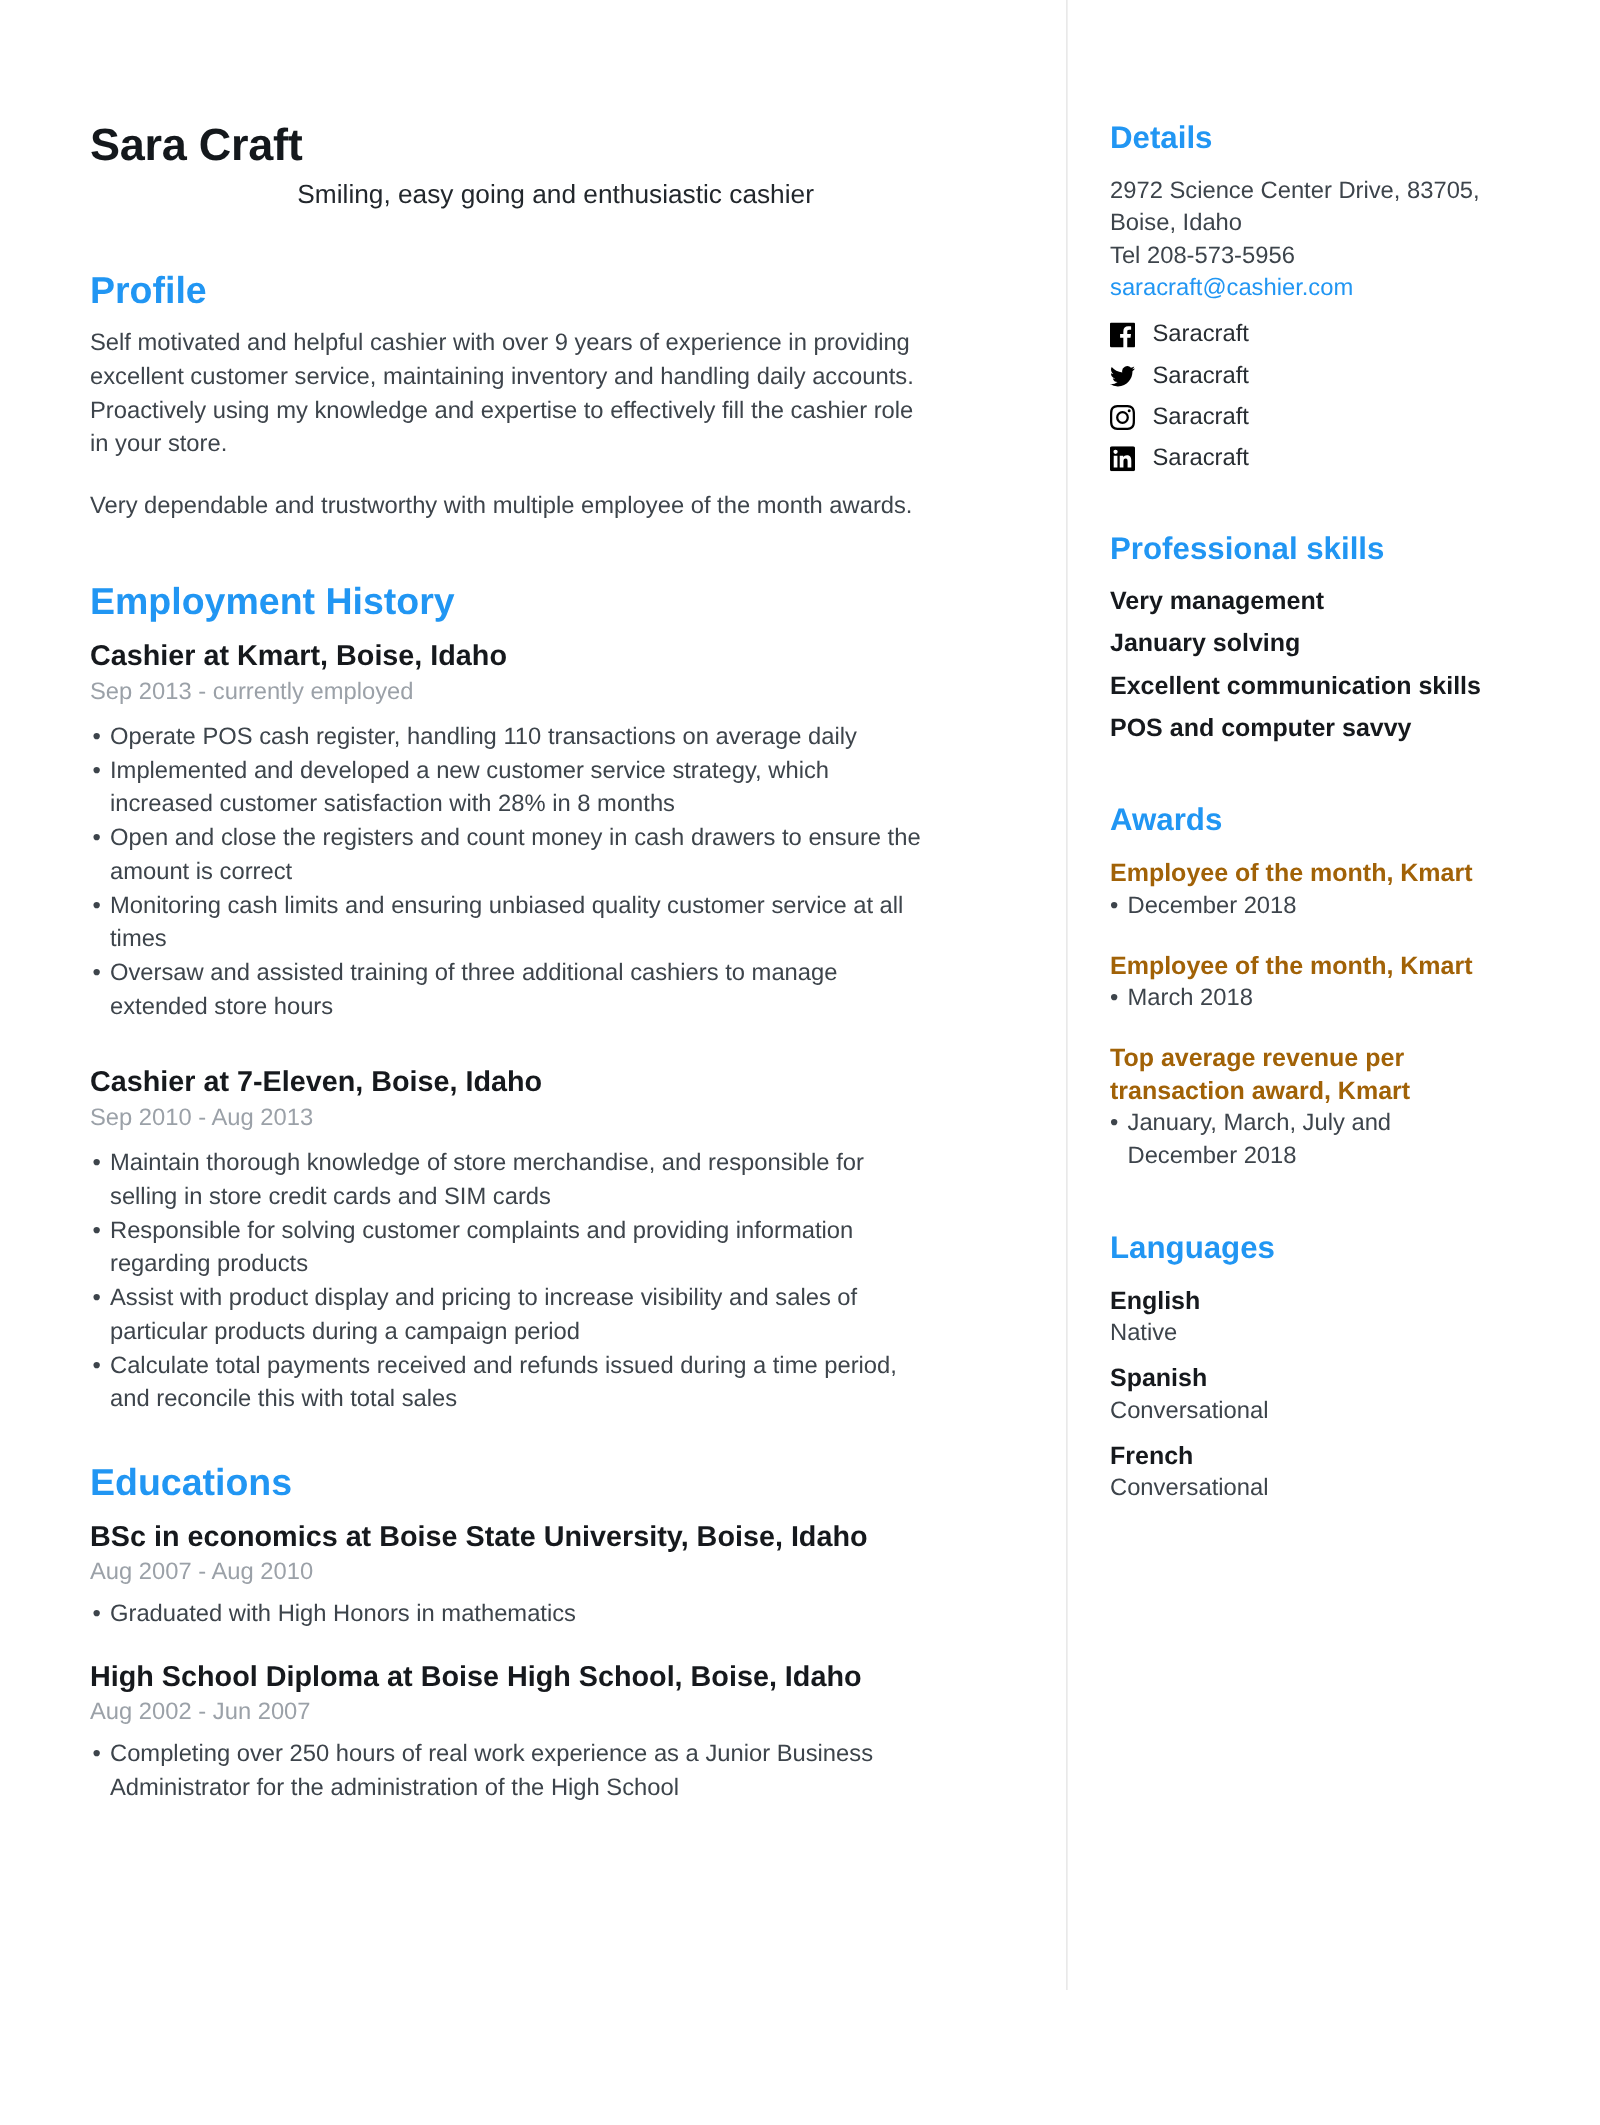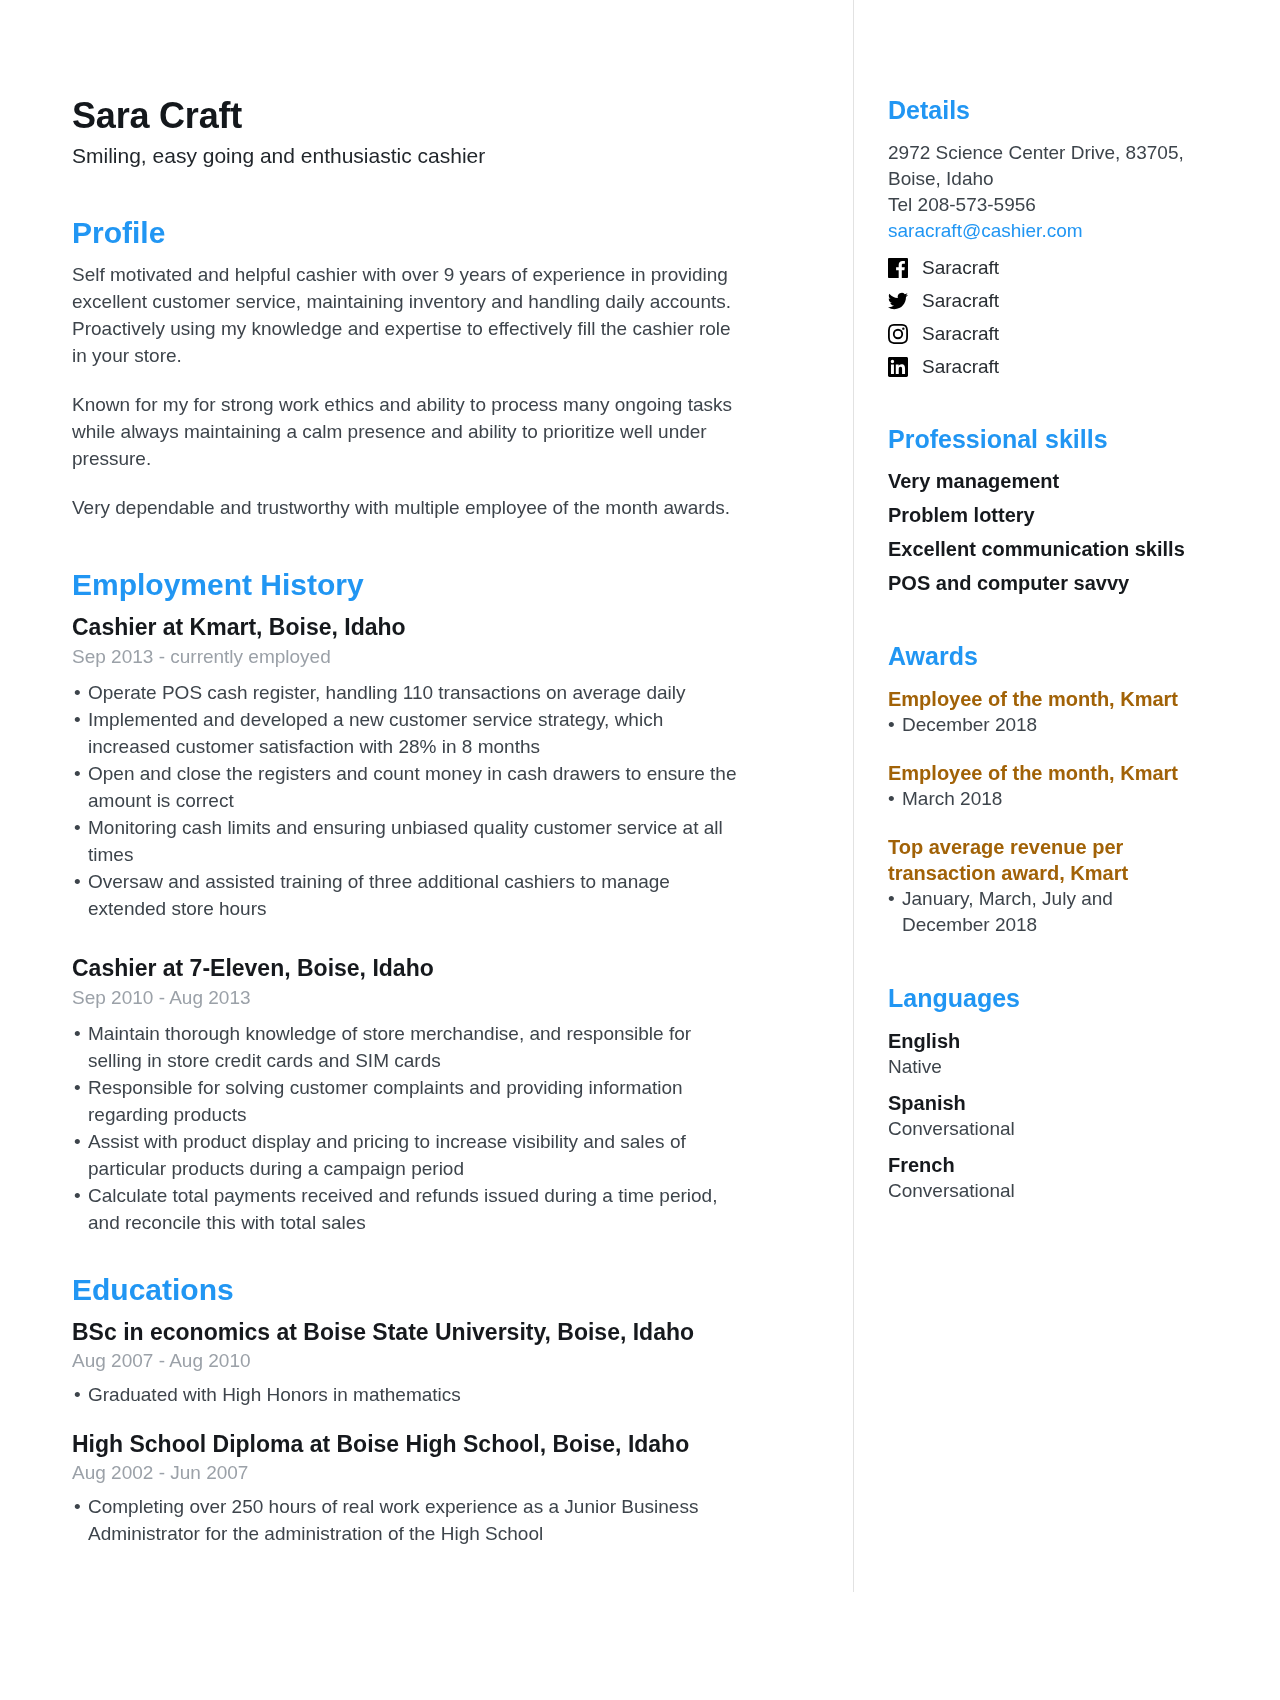--- a/index.html
+++ b/index.html
@@ -5,21 +5,21 @@
   html,body { margin:0; padding:0; background:#fff; }
   body { font-family:"Liberation Sans","DejaVu Sans",sans-serif; }
   .page { position:relative; width:1280px; height:1592px; background:#ffffff; overflow:hidden;padding-left:16px; }
   .divider { position:absolute; left:853px; top:0; bottom:0; width:1px; background:var(--divider,#e2e2e2); }
 
   .pre { white-space:pre-line; }
 
   
   .main { position:absolute; left:72px; top:0; width:745px; }
   .name { margin:94px 0 0; font-size:36px; line-height:44px; font-weight:700; color:#14181c; letter-spacing:-0.2px; }
-  .tagline { margin:4px 0 0; font-size:21px; line-height:27px; color:#22272c; }
+  .tagline { margin:4px 0 0; font-size:21px; line-height:27px; color:#22272c;text-align:center; }
   .h2 { margin:46px 0 10px; font-size:30px; line-height:36px; font-weight:700; color:var(--accent,#2196f3); }
   .para { margin:0 0 22px; font-size:19px; line-height:27px; color:var(--text,#3d444b); }
   .job-title { margin:0 0 3px; font-size:23px; line-height:29px; font-weight:700; color:#16191d; }
   .date { margin:0 0 10px; font-size:19px; line-height:24px; color:var(--muted,#9ba1a8); }
   .bullets { list-style:none; margin:0; padding:0; }
   .bullets li { position:relative; padding-left:16px; font-size:19px; line-height:27px; color:var(--text,#3d444b); }
   .bullets li::before { content:"\2022"; position:absolute; left:2px; }
   .job { margin:0 0 32px; }
   .edu-sec .h2 { margin-top:36px; }
   .edu-item { margin:0 0 22px; }
@@ -57,23 +57,20 @@
   <main class="main">
     <h1 class="name">Sara Craft</h1>
     <p class="tagline">Smiling, easy going and enthusiastic cashier</p>
 
     <section>
       <h2 class="h2">Profile</h2>
       <p class="para pre">Self motivated and helpful cashier with over 9 years of experience in providing
 excellent customer service, maintaining inventory and handling daily accounts.
 Proactively using my knowledge and expertise to effectively fill the cashier role
 in your store.</p>
-      <p class="para pre">Known for my for strong work ethics and ability to process many ongoing tasks
-while always maintaining a calm presence and ability to prioritize well under
-pressure.</p>
       <p class="para pre">Very dependable and trustworthy with multiple employee of the month awards.</p>
     </section>
 
     <section>
       <h2 class="h2">Employment History</h2>
 
       <article class="job">
         <h3 class="job-title">Cashier at Kmart, Boise, Idaho</h3>
         <div class="date">Sep 2013 - currently employed</div>
         <ul class="bullets">
@@ -168,21 +165,21 @@
           </span>
           <span class="shandle">Saracraft</span>
         </li>
       </ul>
     </section>
 
     <section>
       <h2 class="sh2">Professional skills</h2>
       <ul class="skills">
         <li>Very management</li>
-        <li>Problem lottery</li>
+        <li>January solving</li>
         <li>Excellent communication skills</li>
         <li>POS and computer savvy</li>
       </ul>
     </section>
 
 
     <section>
       <h2 class="sh2">Awards</h2>
       <div class="award">
         <div class="award-title pre">Employee of the month, Kmart</div>

